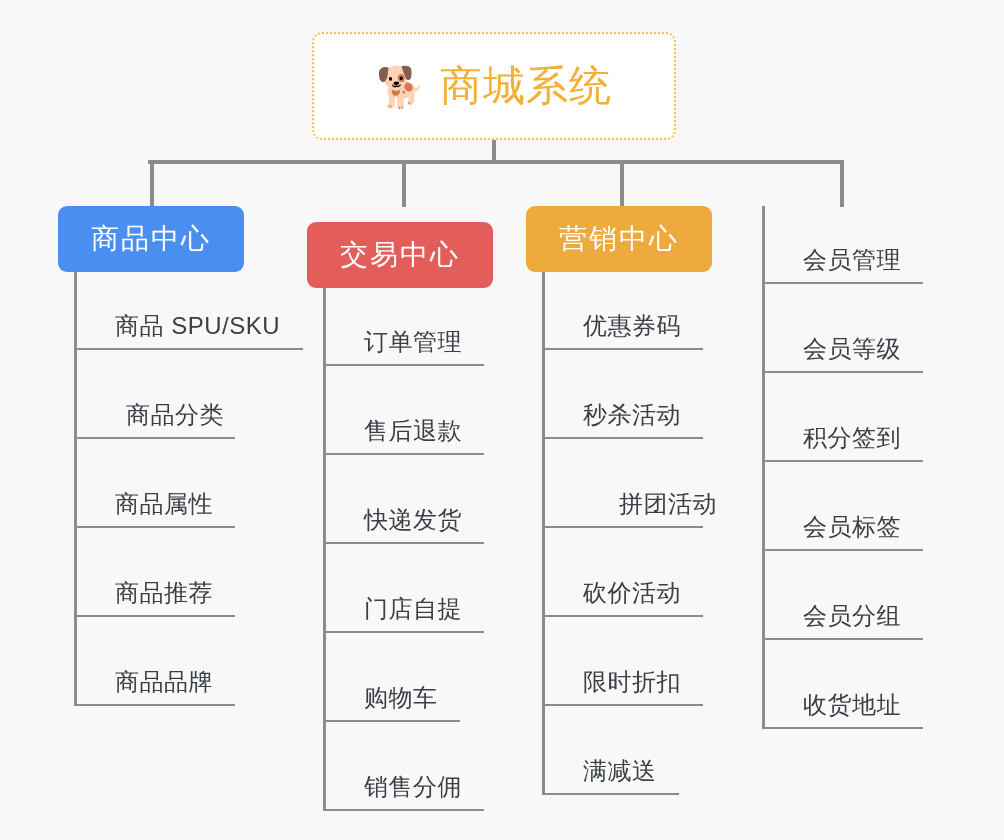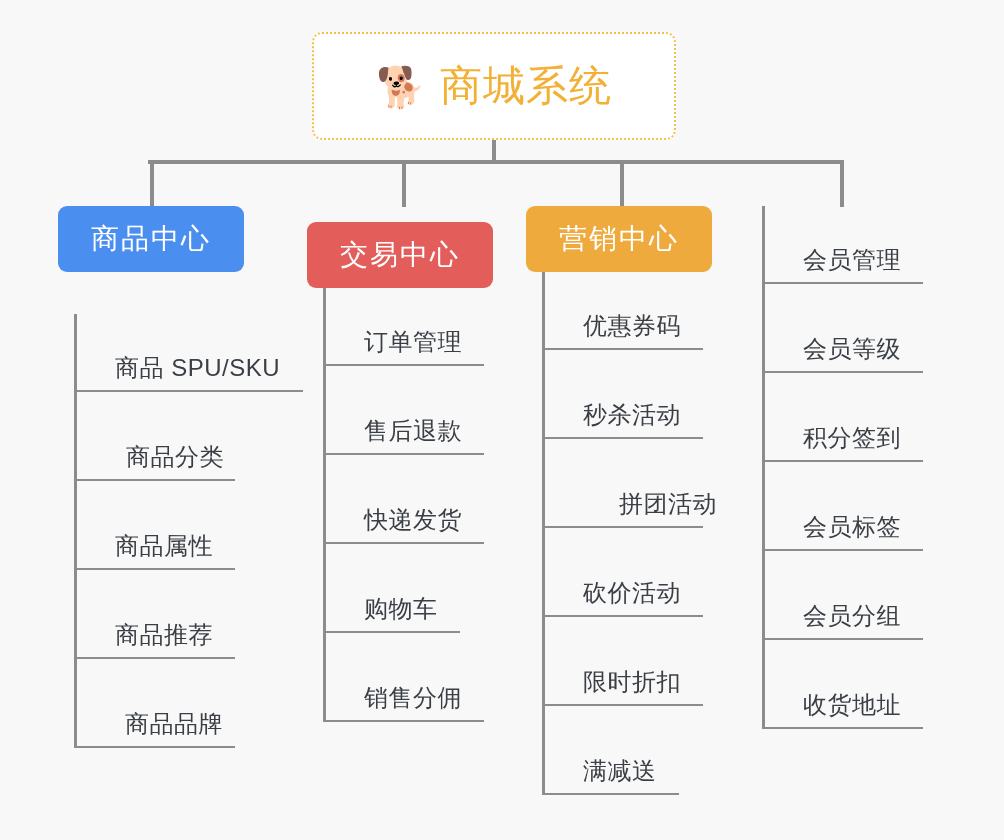--- a/index.html
+++ b/index.html
@@ -132,51 +132,54 @@
       <div class="conn conn-drop" style="left: 620px;"></div>
       <div class="conn conn-drop" style="left: 840px;"></div>
     </div>
 
   <div id="columns">
       <div class="column" style="left: 58px; width: 186px;">
         <div class="cat-box" style="background: rgb(74, 142, 240); width: 186px;">
           <span>商品中心</span>
         </div>
         <div class="leaf-list">
-          <div class="leaf-item first" style="width: 226px; margin-top: 42px;">
+          <div class="leaf-item first" style="width: 226px;">
             <span class="leaf-label">商品 SPU/SKU</span>
           </div>
           <div class="leaf-item" style="width: 158px; padding-left: 11px;">
             <span class="leaf-label">商品分类</span>
           </div>
           <div class="leaf-item" style="width: 158px;">
             <span class="leaf-label">商品属性</span>
           </div>
           <div class="leaf-item" style="width: 158px;">
             <span class="leaf-label">商品推荐</span>
           </div>
-          <div class="leaf-item" style="width: 158px; padding-left: 10px;">
+          <div class="leaf-item" style="width: 158px;">
             <span class="leaf-label">商品品牌</span>
           </div>
         </div>
       </div>
       <div class="column" style="left: 307px; width: 186px;">
         <div class="cat-box" style="background: rgb(227, 93, 91); width: 186px; margin-top: 16px;">
           <span>交易中心</span>
         </div>
         <div class="leaf-list">
           <div class="leaf-item first" style="width: 158px; justify-content: center;">
             <span class="leaf-label">订单管理</span>
           </div>
           <div class="leaf-item" style="width: 158px;">
             <span class="leaf-label">售后退款</span>
           </div>
           <div class="leaf-item" style="width: 158px;">
             <span class="leaf-label">快递发货</span>
           </div>
+          <div class="leaf-item" style="width: 158px;">
+            <span class="leaf-label">门店自提</span>
+          </div>
           <div class="leaf-item" style="width: 134px;">
             <span class="leaf-label">购物车</span>
           </div>
           <div class="leaf-item" style="width: 158px;">
             <span class="leaf-label">销售分佣</span>
           </div>
         </div>
       </div>
       <div class="column" style="left: 526px; width: 186px;">
         <div class="cat-box" style="background: rgb(238, 170, 60); width: 186px;">

